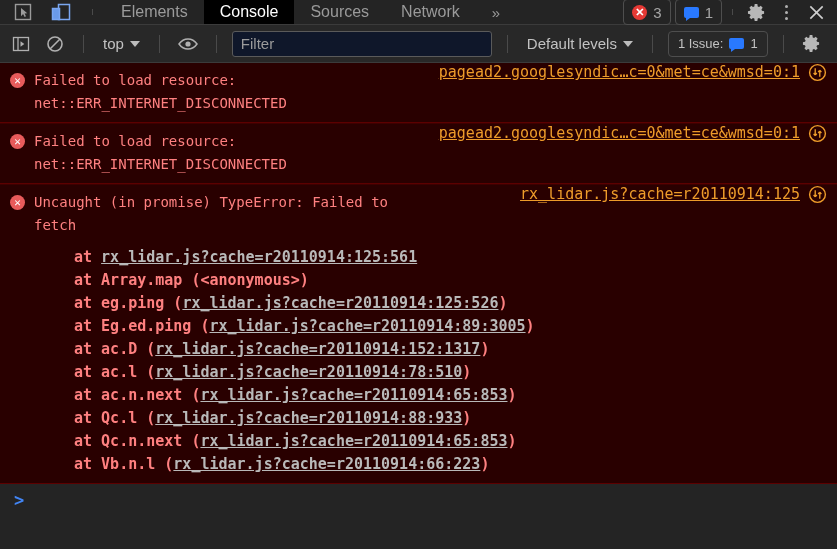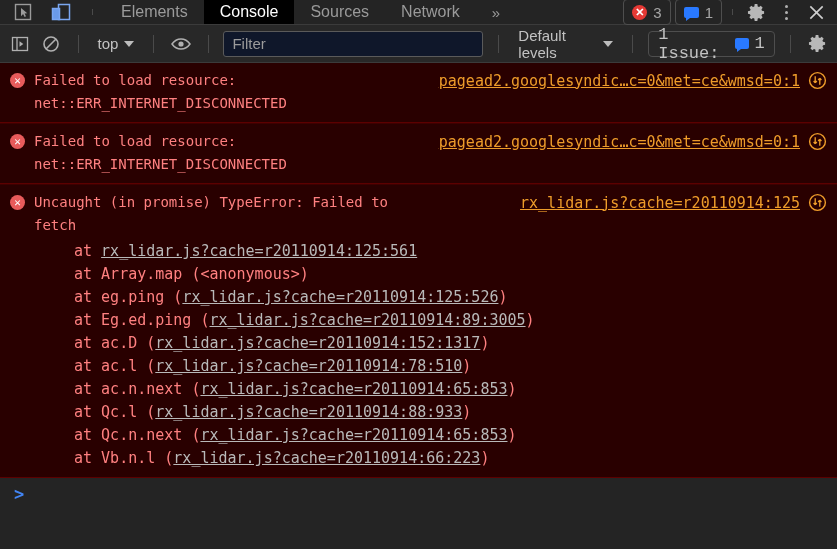--- a/index.html
+++ b/index.html
@@ -99,21 +99,21 @@
     font-size: 15px;
     padding: 0 8px;
     font-family: "Liberation Sans", sans-serif;
     outline: none;
   }
   .filter-input::placeholder { color: #9b9b9b; }
   .issues-btn {
     display: flex; align-items: center; gap: 6px;
     height: 26px; padding: 0 9px;
     border: 1px solid #4e4e4e; border-radius: 4px;
-    color: #c2c2c2; font-size: 17px; font-family: Liberation Mono, monospace;
+    color: #c2c2c2; font-size: 13px;
   }
 
   
   .console {
     background: #242424;
     height: 470px;
     overflow: hidden;
     font-family: "DejaVu Sans Mono", monospace;
   }
   .msg {
@@ -133,34 +133,34 @@
     color: #fff; font-size: 11px; font-weight: bold; line-height: 1;
   }
   .msg-text {
     color: #ff8080;
     font-size: 14px;
     line-height: 23px;
     white-space: pre-wrap;
     max-width: 380px;
   }
   .msg-right {
-    position: absolute; right: 10px; top: 8px;
-    display: flex; align-items: center; gap: 8px;
+    position: absolute; right: 10px; top: 0;
+    display: flex; gap: 8px;
   }
   .src-link {
     color: #ee9c2a;
     font-size: 15px;
     text-decoration: underline;
     font-family: "DejaVu Sans Mono", monospace;
     white-space: nowrap;
   }
   .net-icon {
     width: 19px; height: 19px; flex: 0 0 19px;
   }
-  .stack { margin-top: 3px; }
+  .stack { margin-top: 9px; font-weight: bold; }
   .stack-line {
     color: #ff8080;
     font-size: 15px;
     line-height: 23px;
     padding-left: 40px;
     white-space: nowrap;
   }
   .stack-line a {
     color: #b9b9b9;
     text-decoration: underline;

